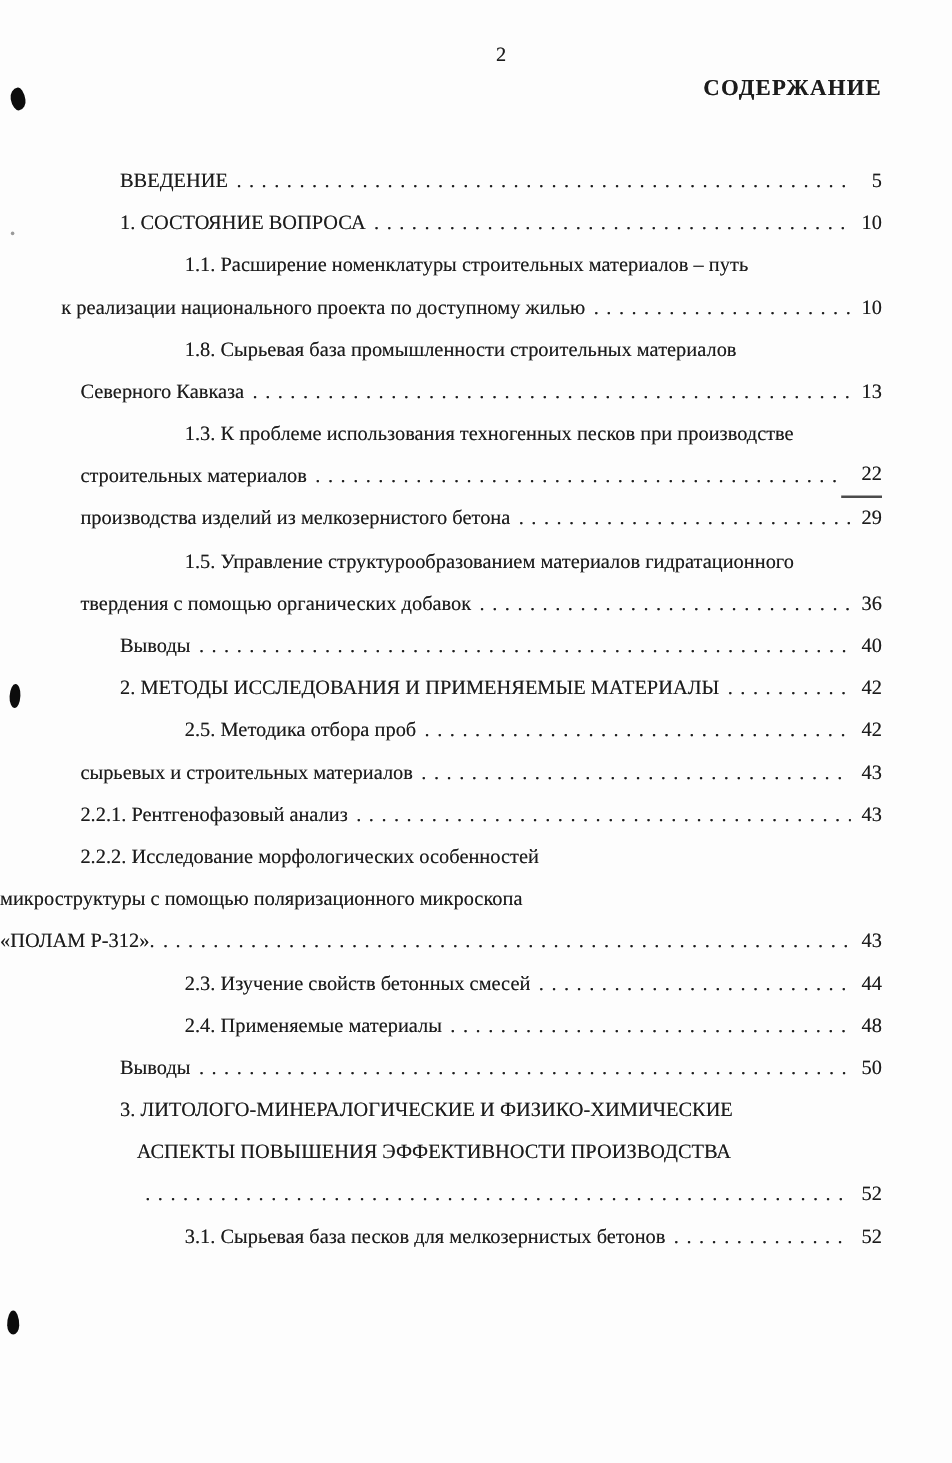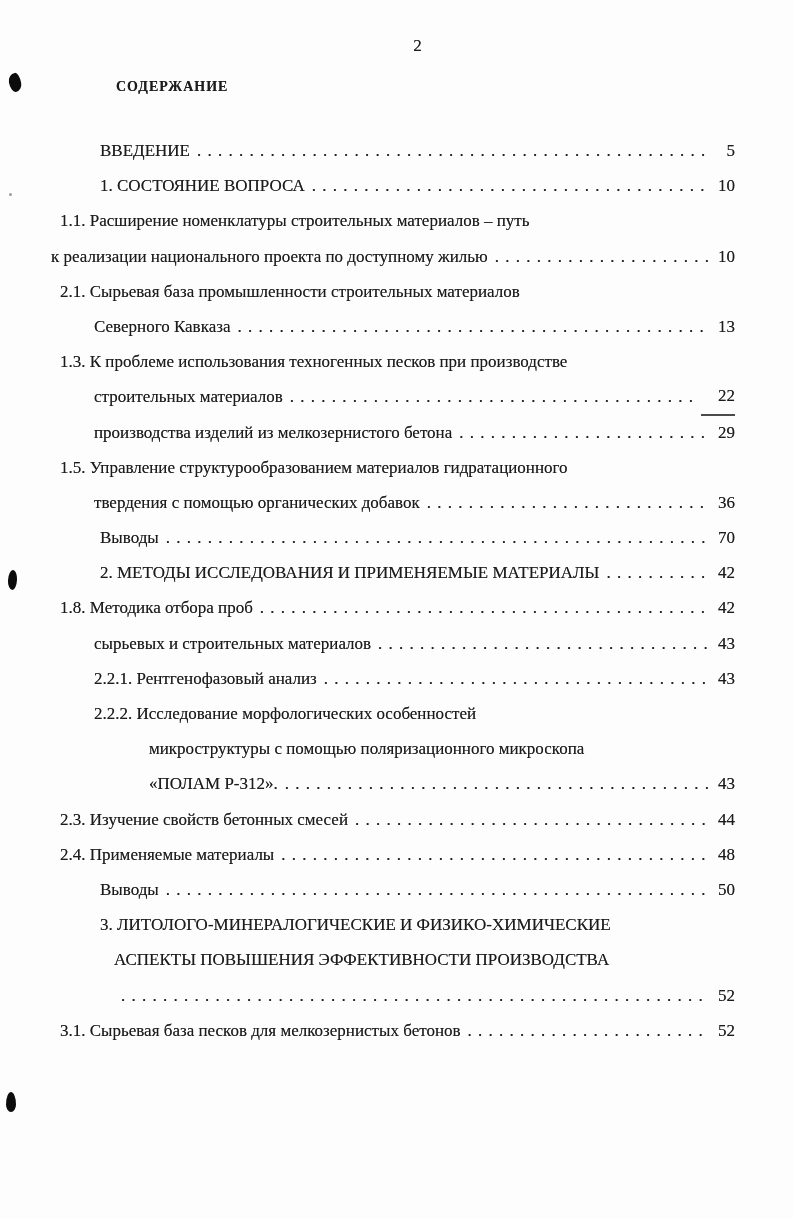--- a/index.html
+++ b/index.html
@@ -20,33 +20,33 @@
   }
   .page-number {
     position: absolute;
     top: 36px; left: 100px; width: 635px;
     text-align: center;
     font-size: 17px;
   }
   .toc-title {
     position: absolute;
     top: 63px; left: 100px; width: 635px;
-    margin: 16px;
-    text-align: left;
-    font-size: 14px;
+    margin: 0;
+    text-align: right;
+    font-size: 19px;
     font-weight: bold;
     letter-spacing: 1px;
   }
   .toc {
     position: absolute;
     top: 133px; left: 0; right: 58px;
   }
   .toc-row {
     display: flex;
-    align-items: center;
+    align-items: flex-end;
     height: 35.2px;
     line-height: 35.2px;
     font-size: 17px;
     white-space: nowrap;
   }
   .entry-text { white-space: nowrap; }
   .leader {
     flex: 1 1 auto;
     overflow: hidden;
     white-space: nowrap;
@@ -55,24 +55,24 @@
     min-width: 0;
   }
   .pagenum {
     flex: 0 0 auto;
     min-width: 22px;
     text-align: right;
   }
   
   .ind-0   { padding-left: 100px; }
   .ind-0c  { padding-left: 114px; }
-  .ind-1   { padding-left: 60px; }
+  .ind-1   { padding-left: 116px; margin-left: 38px; }
   .ind-1c  { padding-left: 51px; }
-  .ind-2   { padding-left: 94px; }
-  .ind-3   { padding-left: 149px; }
+  .ind-2   { padding-left: 67px; }
+  .ind-3   { }
   
   .page-underlined .pagenum {
     padding-left: 12px;
     border-bottom: 2px solid rgba(30,30,30,0.8);
   }
   
   .ink-blob {
     position: absolute;
     background: #0c0c0c;
   }
@@ -125,21 +125,21 @@
       <div class="toc-row ind-1">
       <span class="entry-text">1.1. Расширение номенклатуры строительных материалов – путь</span>
 
     </div>
       <div class="toc-row ind-1c">
       <span class="entry-text">к реализации национального проекта по доступному жилью</span>
       <span class="leader">. . . . . . . . . . . . . . . . . . . . . . . . . . . . . . . . . . . . . . . . . . . . . . . . . . . . . . . . . . . . . . . . . . . . . . . . . . . . . . . . . . . . . . . . . . . . . . . . . . . . . . . . . . . . . . . . . . . . . . . . </span>
       <span class="pagenum">10</span>
     </div>
       <div class="toc-row ind-1">
-      <span class="entry-text">2.1. Сырьевая база промышленности строительных материалов</span>
+      <span class="entry-text">1.8. Сырьевая база промышленности строительных материалов</span>
 
     </div>
       <div class="toc-row ind-2">
       <span class="entry-text">Северного Кавказа</span>
       <span class="leader">. . . . . . . . . . . . . . . . . . . . . . . . . . . . . . . . . . . . . . . . . . . . . . . . . . . . . . . . . . . . . . . . . . . . . . . . . . . . . . . . . . . . . . . . . . . . . . . . . . . . . . . . . . . . . . . . . . . . . . . . </span>
       <span class="pagenum">13</span>
     </div>
       <div class="toc-row ind-1">
       <span class="entry-text">1.3. К проблеме использования техногенных песков при производстве</span>
 
@@ -159,29 +159,29 @@
 
     </div>
       <div class="toc-row ind-2">
       <span class="entry-text">твердения с помощью органических добавок</span>
       <span class="leader">. . . . . . . . . . . . . . . . . . . . . . . . . . . . . . . . . . . . . . . . . . . . . . . . . . . . . . . . . . . . . . . . . . . . . . . . . . . . . . . . . . . . . . . . . . . . . . . . . . . . . . . . . . . . . . . . . . . . . . . . </span>
       <span class="pagenum">36</span>
     </div>
       <div class="toc-row ind-0">
       <span class="entry-text">Выводы</span>
       <span class="leader">. . . . . . . . . . . . . . . . . . . . . . . . . . . . . . . . . . . . . . . . . . . . . . . . . . . . . . . . . . . . . . . . . . . . . . . . . . . . . . . . . . . . . . . . . . . . . . . . . . . . . . . . . . . . . . . . . . . . . . . . </span>
-      <span class="pagenum">70</span>
+      <span class="pagenum">40</span>
     </div>
       <div class="toc-row ind-0">
       <span class="entry-text">2. МЕТОДЫ ИССЛЕДОВАНИЯ И ПРИМЕНЯЕМЫЕ МАТЕРИАЛЫ</span>
       <span class="leader">. . . . . . . . . . . . . . . . . . . . . . . . . . . . . . . . . . . . . . . . . . . . . . . . . . . . . . . . . . . . . . . . . . . . . . . . . . . . . . . . . . . . . . . . . . . . . . . . . . . . . . . . . . . . . . . . . . . . . . . . </span>
       <span class="pagenum">42</span>
     </div>
       <div class="toc-row ind-1">
-      <span class="entry-text">1.8. Методика отбора проб</span>
+      <span class="entry-text">2.5. Методика отбора проб</span>
       <span class="leader">. . . . . . . . . . . . . . . . . . . . . . . . . . . . . . . . . . . . . . . . . . . . . . . . . . . . . . . . . . . . . . . . . . . . . . . . . . . . . . . . . . . . . . . . . . . . . . . . . . . . . . . . . . . . . . . . . . . . . . . . </span>
       <span class="pagenum">42</span>
     </div>
       <div class="toc-row ind-2">
       <span class="entry-text">сырьевых и строительных материалов</span>
       <span class="leader">. . . . . . . . . . . . . . . . . . . . . . . . . . . . . . . . . . . . . . . . . . . . . . . . . . . . . . . . . . . . . . . . . . . . . . . . . . . . . . . . . . . . . . . . . . . . . . . . . . . . . . . . . . . . . . . . . . . . . . . . </span>
       <span class="pagenum">43</span>
     </div>
       <div class="toc-row ind-2">
       <span class="entry-text">2.2.1. Рентгенофазовый анализ</span>

